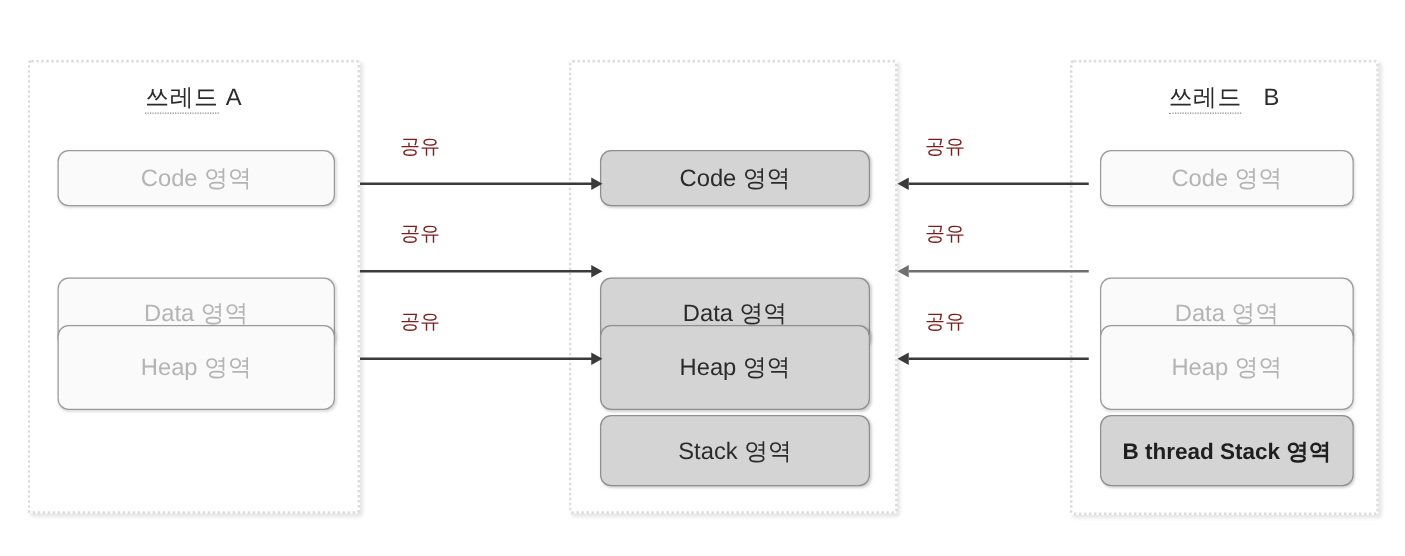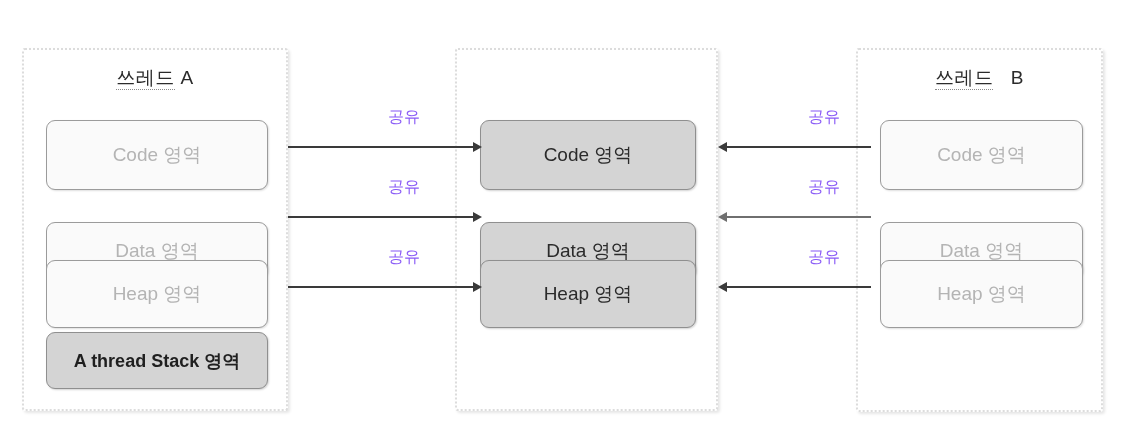--- a/index.html
+++ b/index.html
@@ -79,21 +79,21 @@
     font-size: 18px;
     font-weight: bold;
     box-shadow: 1px 1px 2px rgba(0,0,0,0.18);
   }
 
   
   .col-a .seg { left: 22px; width: 222px; }
   .col-p .seg { left: 23px; width: 216px; }
   .col-b .seg { left: 22px; width: 203px; }
 
-  .row1 { top: 70px;  height: 70px; }
+  .row1 { top: 70px;  height: 45px; }
   .row2 { top: 140px; height: 57px; margin-top: 32px; }
   .row3 { top: 210px; height: 68px; }
   .row4 { top: 282px; height: 57px; }
 
   
   .arrow-line {
     position: absolute;
     height: 0;
     border-top: 2px solid #3a3a3a;
   }
@@ -104,56 +104,57 @@
     border-top: 5px solid transparent;
     border-bottom: 5px solid transparent;
   }
   .arrow-head.right { border-left: 9px solid #3a3a3a; }
   .arrow-head.left  { border-right: 9px solid #3a3a3a; }
   .arrow-head.light.left  { border-right-color: #6f6f6f; }
 
   .arrow-label {
     position: absolute;
     font-size: 16px;
-    color: #8b5cf6;
+    color: #7f1d1d;
     white-space: nowrap;
-    text-align: right;
+    text-align: left;
   }
 </style>
 </head>
 <body>
 
 <div id="stage">
 
   <div class="panel col-a" id="panel-thread-a">
     <div class="panel-title">
       <span class="spell">쓰레드</span>
       <span>A</span>
     </div>
     <div class="seg ghost row1">Code 영역</div>
     <div class="seg ghost row2">Data 영역</div>
     <div class="seg ghost row3">Heap 영역</div>
-    <div class="seg stack-own row4">A thread Stack 영역</div>
   </div>
 
   <div class="panel col-p" id="panel-parent">
     <div class="seg solid row1">Code 영역</div>
     <div class="seg solid row2">Data 영역</div>
     <div class="seg solid row3">Heap 영역</div>
+    <div class="seg solid row4">Stack 영역</div>
   </div>
 
   <div class="panel col-b" id="panel-thread-b">
     <div class="panel-title">
       <span class="spell">쓰레드</span>
       <span>&nbsp;</span>
       <span>B</span>
     </div>
     <div class="seg ghost row1">Code 영역</div>
     <div class="seg ghost row2">Data 영역</div>
     <div class="seg ghost row3">Heap 영역</div>
+    <div class="seg stack-own row4">B thread Stack 영역</div>
   </div>
 
   <div class="arrow-label" style="left:320px; top:107px; width:100px;">공유</div>
   <div class="arrow-line" style="left:288px; top:146px; width:186px;"></div>
   <div class="arrow-head right" style="left:473px; top:142px;"></div>
 
   <div class="arrow-label" style="left:320px; top:177px; width:100px;">공유</div>
   <div class="arrow-line" style="left:288px; top:216px; width:186px;"></div>
   <div class="arrow-head right" style="left:473px; top:212px;"></div>
 

